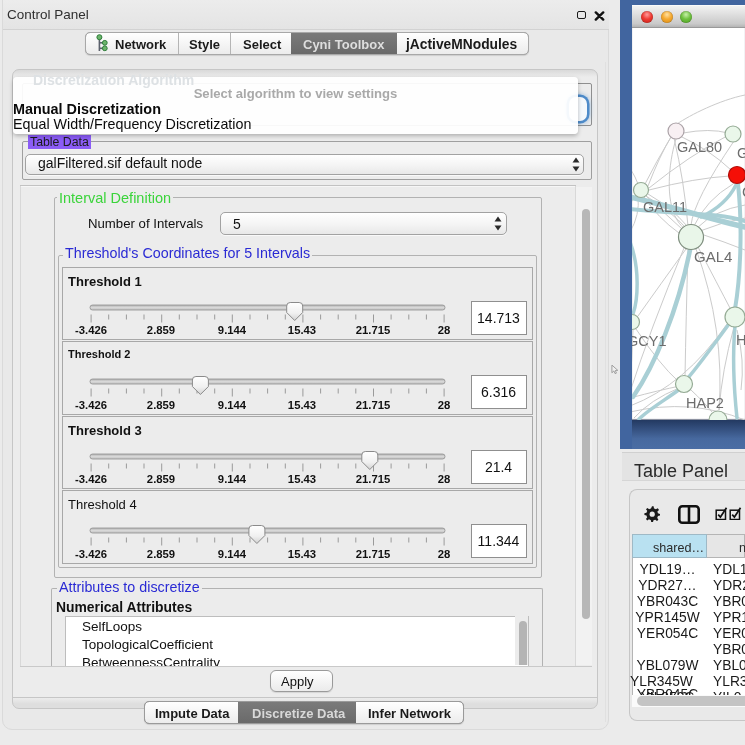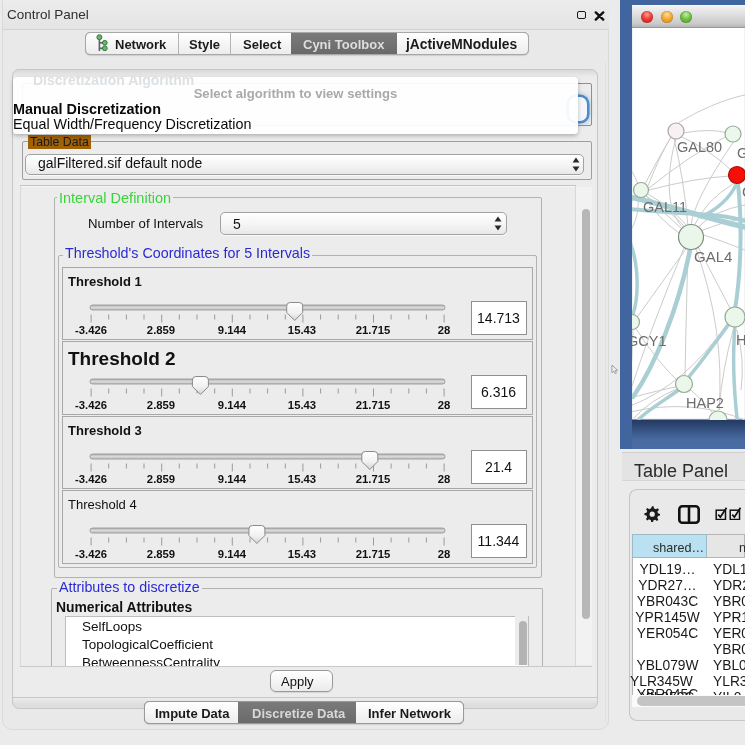--- a/index.html
+++ b/index.html
@@ -40,21 +40,21 @@
 <div class="abs" style="left:189px; top:37px; font-size:13px; font-weight:600; color:#1a1a1a;">Style</div>
 <div class="abs" style="left:243px; top:37px; font-size:13px; font-weight:600; color:#1a1a1a;">Select</div>
 <div class="abs" style="left:303px; top:37px; font-size:13px; font-weight:700; color:#dedede;">Cyni Toolbox</div>
 <div class="abs" style="left:406px; top:36.5px; font-size:13.8px; font-weight:600; color:#1a1a1a;">jActiveMNodules</div>
 
 <div class="abs" style="left:22px; top:83px; width:570px; height:43px; border:1px solid #8f8f8f; border-radius:2px;"></div>
 
 <div class="abs" style="left:569px; top:96.5px; width:18px; height:24.5px; border-radius:7px; background:#f4f8fc; box-shadow:0 0 0 2.5px #4e8bc9, 0 0 4px 3px rgba(90,150,210,0.5);"></div>
 
 <div class="abs" style="left:22px; top:141px; width:570px; height:39px; border:1px solid #9f9f9f; border-radius:2px;"></div>
-<div class="abs" style="left:28px; top:135px; font-size:12.3px; color:#1a1a1a; background:#a16207; padding:0 2px;">Table Data</div>
+<div class="abs" style="left:28px; top:135px; font-size:12.3px; color:#1a1a1a; background:#8b5cf6; padding:0 2px;">Table Data</div>
 <div class="abs" style="left:25px; top:153.5px; width:559px; height:21.5px; background:linear-gradient(#ffffff 0%,#f4f4f4 55%,#e8e8e8 100%); border:1px solid #a2a2a2; border-radius:5px; box-shadow:0 1px 0 rgba(255,255,255,0.7);"></div>
 <div class="abs" style="left:38px; top:154.5px; font-size:14px; color:#111;">galFiltered.sif default node</div>
 <svg class="abs" style="left:571.5px; top:157px;" width="8" height="15" viewBox="0 0 8 15">
     <path d="M4 0.5 L7.5 5.5 L0.5 5.5 Z" fill="#2a2a2a"></path>
     <path d="M4 14.5 L7.5 9.5 L0.5 9.5 Z" fill="#2a2a2a"></path>
   </svg>
 
 <div class="abs" style="left:53.5px; top:197px; width:488px; height:381px; border:1px solid #b2b2b2; border-radius:2px;"></div>
 <div class="abs" style="left:57px; top:190px; font-size:14.5px; color:#3bd43b; background:#ececec; padding:0 2px;">Interval Definition</div>
 
@@ -111,21 +111,21 @@
 <div class="abs" style="left:56px; top:324.0px; width:70px; text-align:center; font-size:11.3px; font-weight:bold; color:#111;">-3.426</div>
 <div class="abs" style="left:126px; top:324.0px; width:70px; text-align:center; font-size:11.3px; font-weight:bold; color:#111;">2.859</div>
 <div class="abs" style="left:197px; top:324.0px; width:70px; text-align:center; font-size:11.3px; font-weight:bold; color:#111;">9.144</div>
 <div class="abs" style="left:267px; top:324.0px; width:70px; text-align:center; font-size:11.3px; font-weight:bold; color:#111;">15.43</div>
 <div class="abs" style="left:338px; top:324.0px; width:70px; text-align:center; font-size:11.3px; font-weight:bold; color:#111;">21.715</div>
 <div class="abs" style="left:409px; top:324.0px; width:70px; text-align:center; font-size:11.3px; font-weight:bold; color:#111;">28</div>
 <div class="abs" style="left:470.5px; top:300.5px; width:56px; height:34px; background:#fff; border:1px solid #8f8f8f;"></div>
 <div class="abs" style="left:470.5px; top:309.5px; width:56px; text-align:center; font-size:14px; color:#111;">14.713</div>
 
 <div class="abs" style="left:61.5px; top:341.0px; width:471px; height:73.5px; border:1px solid #a8a8a8;"></div>
-<div class="abs" style="left:68px; top:348.0px; font-size:19px; font-weight:bold; color:#111;">Threshold 2</div>
+<div class="abs" style="left:68px; top:348.0px; font-size:11px; font-weight:bold; color:#111;">Threshold 2</div>
 <svg class="abs" style="left:61.5px; top:341.0px;" width="471" height="73.5" viewBox="0 0 471 73.5">
     <defs>
       <linearGradient id="tg2" x1="0" y1="0" x2="0" y2="1">
         <stop offset="0" stop-color="#b2b2b2"></stop>
         <stop offset="0.5" stop-color="#d8d8d8"></stop>
         <stop offset="1" stop-color="#c2c2c2"></stop>
       </linearGradient>
       <linearGradient id="kg2" x1="0" y1="0" x2="0" y2="1">
         <stop offset="0" stop-color="#ffffff"></stop>
         <stop offset="0.6" stop-color="#f0f0f0"></stop>

